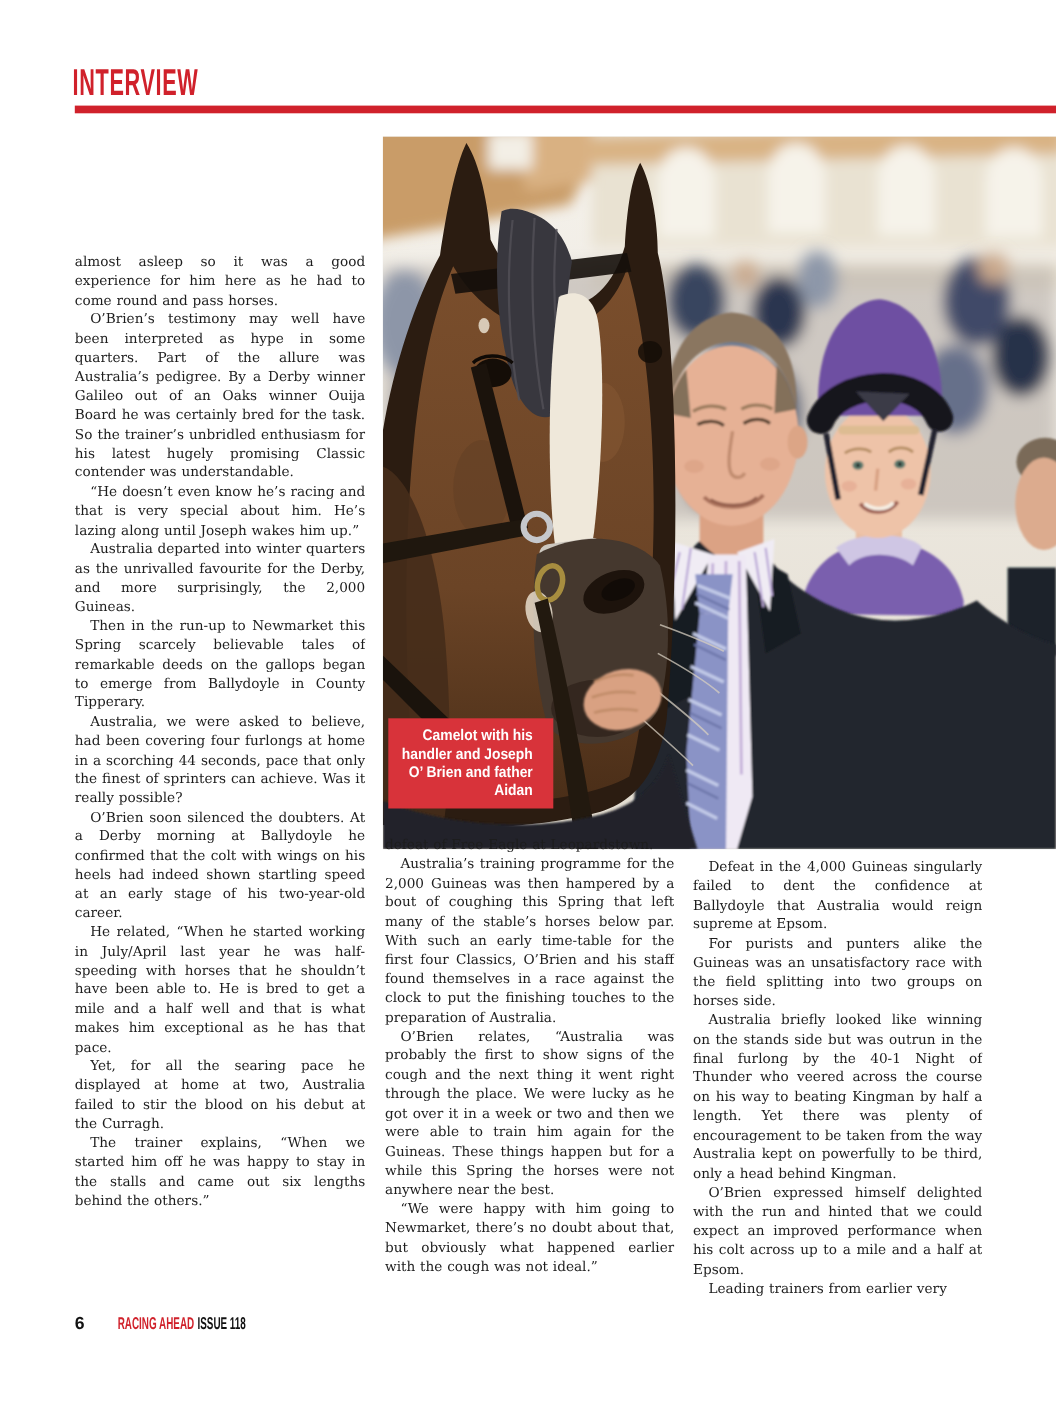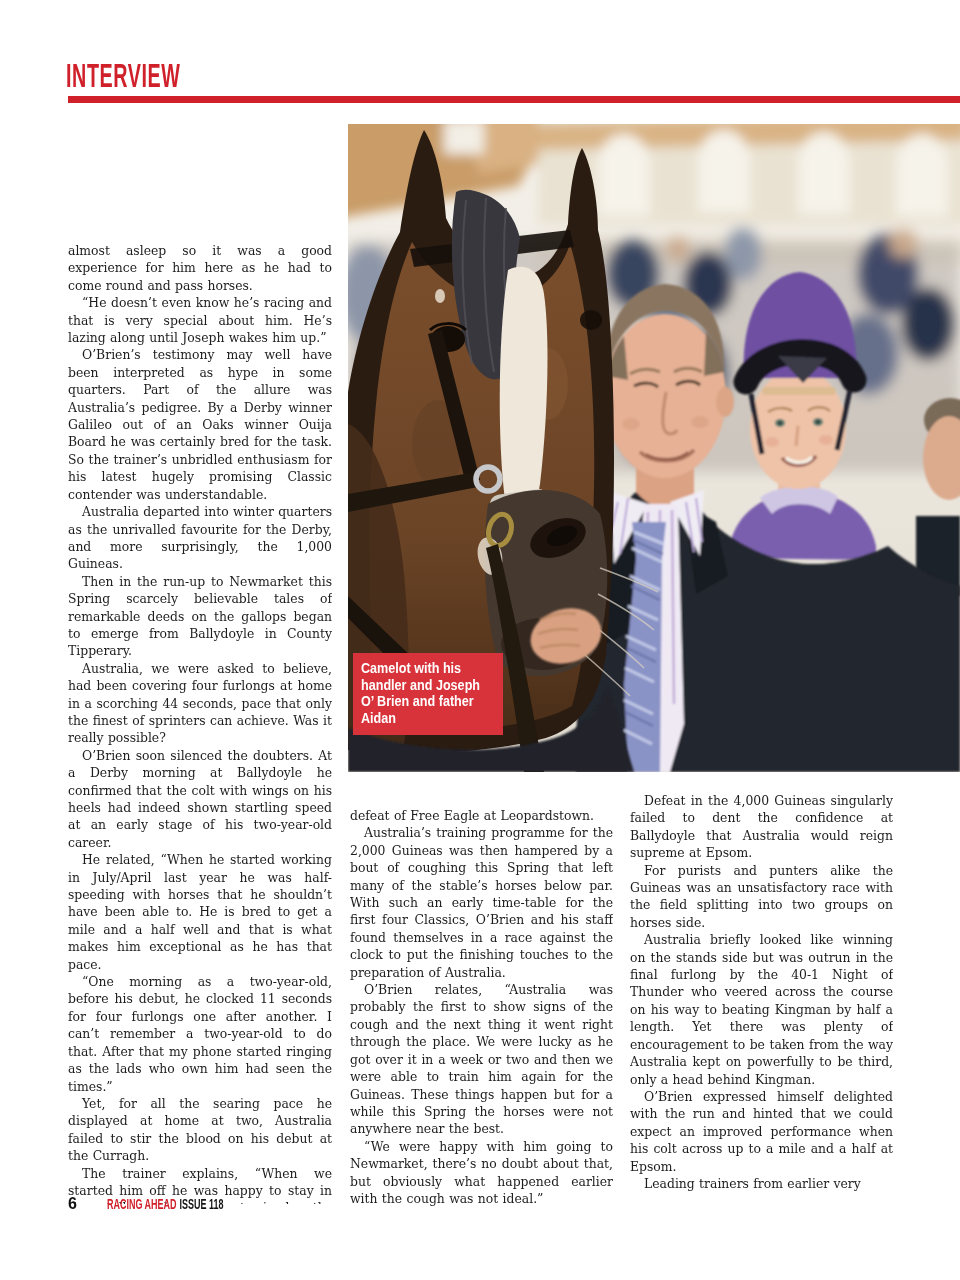--- a/index.html
+++ b/index.html
@@ -21,31 +21,31 @@
   .rule{position:absolute;left:68px;top:96px;width:892px;height:7px;background:var(--red);}
   .photo{
     position:absolute;left:348px;top:124px;width:612px;height:648px;margin:0;overflow:hidden;
     background:#eceae4;
   }
   .photo svg{display:block;}
   .caption{
     position:absolute;left:5px;top:529px;width:137px;
     background:var(--caption-red);color:#ffffff;
     font-family:"Liberation Sans",sans-serif;font-weight:700;
-    font-size:14px;line-height:16.5px;padding:7px 5px 9px 8px;
+    font-size:14px;line-height:16.5px;padding:7px 5px 9px 8px;text-align:right;
   }
   .cap-line{transform:scaleX(.9);transform-origin:left;white-space:nowrap;}
   .col{
     position:absolute;width:264px;font-size:12.4px;line-height:17.4px;
-    text-align:justify;overflow:hidden;word-spacing:.4px;margin-top:13px;
+    text-align:justify;overflow:hidden;word-spacing:.4px;
   }
   .col p{margin:0;text-indent:14px;}
   .col p.cont{text-indent:0;}
   .col1{left:68px;top:229px;height:962px;}
-  .col2{left:350px;top:794px;width:263px;height:430px;}
+  .col2{left:350px;top:759px;width:263px;height:430px;}
   .col3{left:630px;top:779px;width:263px;height:430px;}
   .footer{
     position:absolute;left:68px;top:1195px;height:20px;
     font-family:"Liberation Sans",sans-serif;font-weight:700;color:#121212;
     display:flex;align-items:baseline;
   }
   .pageno{font-size:16px;}
   .mag-issue{display:inline-block;transform:scaleX(.58);transform-origin:left bottom;
     font-size:15.5px;margin-left:30px;white-space:nowrap;}
   .mag{color:var(--red);}
@@ -220,28 +220,27 @@
     <figcaption class="caption">
       <div class="cap-line">Camelot with his</div>
       <div class="cap-line">handler and Joseph</div>
       <div class="cap-line">O’ Brien and father</div>
       <div class="cap-line">Aidan</div>
     </figcaption>
   </figure>
 
   <div class="col col1">
     <p class="cont">almost asleep so it was a good experience for him here as he had to come round and pass horses.</p>
+    <p>O’Brien’s testimony may well have been interpreted as hype in some quarters. Part of the allure was Australia’s pedigree. By a Derby winner Galileo out of an Oaks winner Ouija Board he was certainly bred for the task. So the trainer’s unbridled enthusiasm for his latest hugely promising Classic contender was understandable.</p>
     <p>“He doesn’t even know he’s racing and that is very special about him. He’s lazing along until Joseph wakes him up.”</p>
-    <p>O’Brien’s testimony may well have been interpreted as hype in some quarters. Part of the allure was Australia’s pedigree. By a Derby winner Galileo out of an Oaks winner Ouija Board he was certainly bred for the task. So the trainer’s unbridled enthusiasm for his latest hugely promising Classic contender was understandable.</p>
-    <p>Australia departed into winter quarters as the unrivalled favourite for the Derby, and more surprisingly, the 1,000 Guineas.</p>
+    <p>Australia departed into winter quarters as the unrivalled favourite for the Derby, and more surprisingly, the 2,000 Guineas.</p>
     <p>Then in the run-up to Newmarket this Spring scarcely believable tales of remarkable deeds on the gallops began to emerge from Ballydoyle in County Tipperary.</p>
     <p>Australia, we were asked to believe, had been covering four furlongs at home in a scorching 44 seconds, pace that only the finest of sprinters can achieve. Was it really possible?</p>
     <p>O’Brien soon silenced the doubters. At a Derby morning at Ballydoyle he confirmed that the colt with wings on his heels had indeed shown startling speed at an early stage of his two-year-old career.</p>
     <p>He related, “When he started working in July/April last year he was half-speeding with horses that he shouldn’t have been able to. He is bred to get a mile and a half well and that is what makes him exceptional as he has that pace.</p>
-    <p>“One morning as a two-year-old, before his debut, he clocked 11 seconds for four furlongs one after another. I can’t remember a two-year-old to do that. After that my phone started ringing as the lads who own him had seen the times.”</p>
     <p>Yet, for all the searing pace he displayed at home at two, Australia failed to stir the blood on his debut at the Curragh.</p>
     <p>The trainer explains, “When we started him off he was happy to stay in the stalls and came out six lengths behind the others.”</p>
 
   </div>
 
   <div class="col col2">
     <p class="cont">defeat of Free Eagle at Leopardstown.</p>
     <p>Australia’s training programme for the 2,000 Guineas was then hampered by a bout of coughing this Spring that left many of the stable’s horses below par. With such an early time-table for the first four Classics, O’Brien and his staff found themselves in a race against the clock to put the finishing touches to the preparation of Australia.</p>
     <p>O’Brien relates, “Australia was probably the first to show signs of the cough and the next thing it went right through the place. We were lucky as he got over it in a week or two and then we were able to train him again for the Guineas. These things happen but for a while this Spring the horses were not anywhere near the best.</p>
     <p>“We were happy with him going to Newmarket, there’s no doubt about that, but obviously what happened earlier with the cough was not ideal.”</p>

